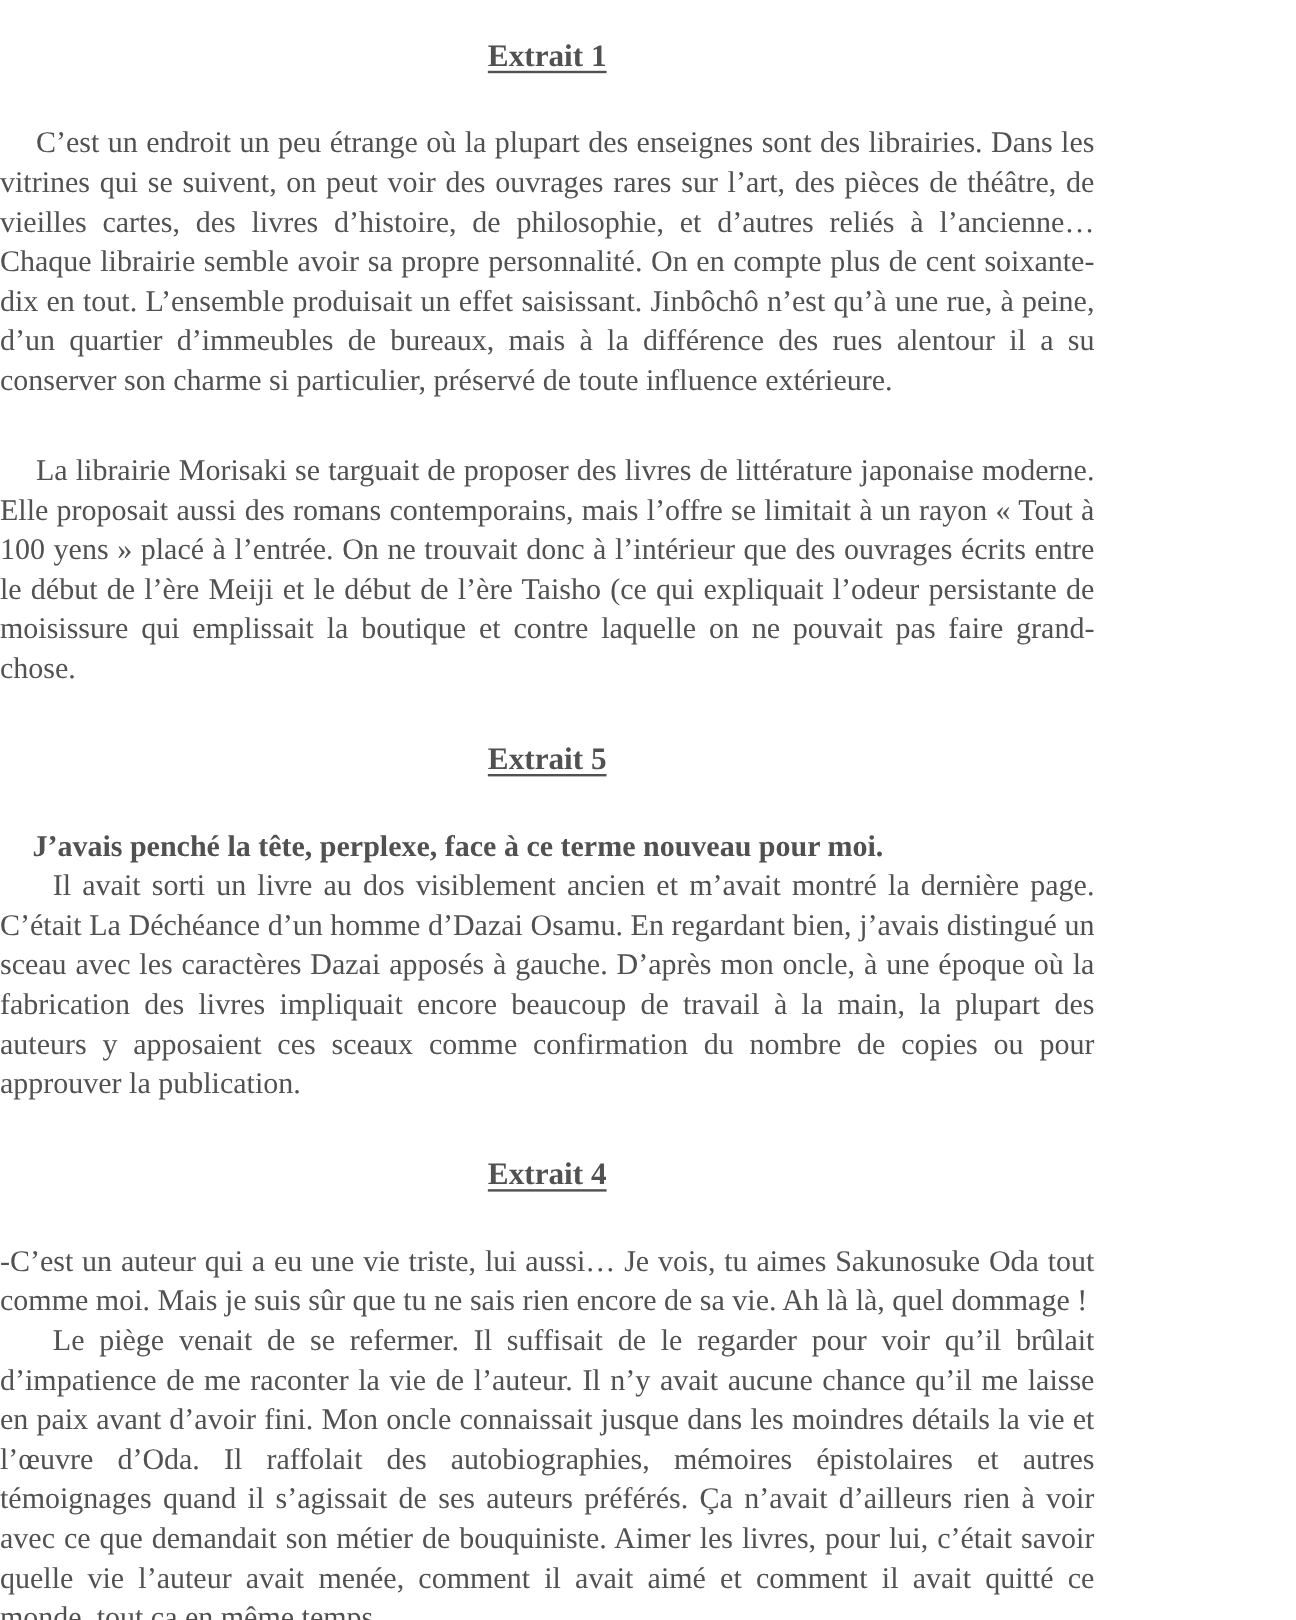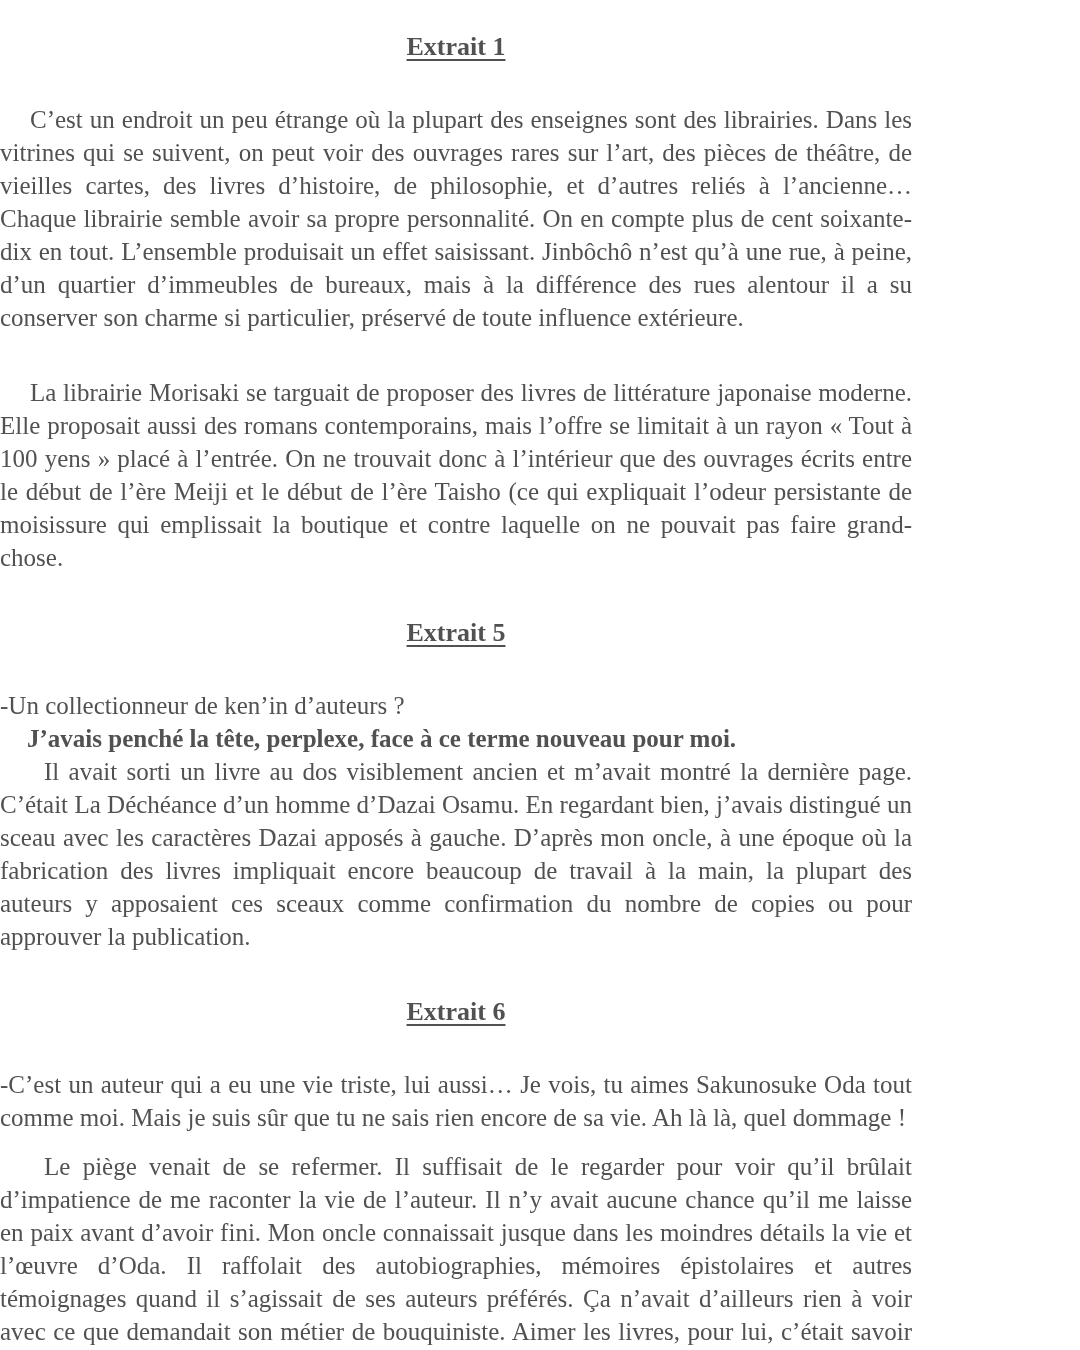--- a/index.html
+++ b/index.html
@@ -65,25 +65,24 @@
     <p class="para indent-first">C’est un endroit un peu étrange où la plupart des enseignes sont des librairies. Dans les vitrines qui se suivent, on peut voir des ouvrages rares sur l’art, des pièces de théâtre, de vieilles cartes, des livres d’histoire, de philosophie, et d’autres reliés à l’ancienne… Chaque librairie semble avoir sa propre personnalité. On en compte plus de cent soixante-dix en tout. L’ensemble produisait un effet saisissant. Jinbôchô n’est qu’à une rue, à peine, d’un quartier d’immeubles de bureaux, mais à la différence des rues alentour il a su conserver son charme si particulier, préservé de toute influence extérieure.</p>
   </div>
 
   <div class="section">
     <p class="para indent-first">La librairie Morisaki se targuait de proposer des livres de littérature japonaise moderne. Elle proposait aussi des romans contemporains, mais l’offre se limitait à un rayon « Tout à 100 yens » placé à l’entrée. On ne trouvait donc à l’intérieur que des ouvrages écrits entre le début de l’ère Meiji et le début de l’ère Taisho (ce qui expliquait l’odeur persistante de moisissure qui emplissait la boutique et contre laquelle on ne pouvait pas faire grand-chose.</p>
   </div>
 
   <div class="section">
     <div class="section-heading">Extrait 5</div>
     <div class="dialog-block">
-      <p class="dialog-line">-Un collectionneur de ken’in d’auteurs ?</p>
       <p class="dialog-line indent-sm">J’avais penché la tête, perplexe, face à ce terme nouveau pour moi.</p>
       <p class="para indent-first-lg">Il avait sorti un livre au dos visiblement ancien et m’avait montré la dernière page. C’était La Déchéance d’un homme d’Dazai Osamu. En regardant bien, j’avais distingué un sceau avec les caractères Dazai apposés à gauche. D’après mon oncle, à une époque où la fabrication des livres impliquait encore beaucoup de travail à la main, la plupart des auteurs y apposaient ces sceaux comme confirmation du nombre de copies ou pour approuver la publication.</p>
     </div>
   </div>
 
   <div class="section">
-    <div class="section-heading">Extrait 6</div>
-    <p class="para" style="margin-bottom:16px;font-family:Liberation Serif, serif;">-C’est un auteur qui a eu une vie triste, lui aussi… Je vois, tu aimes Sakunosuke Oda tout comme moi. Mais je suis sûr que tu ne sais rien encore de sa vie. Ah là là, quel dommage !</p>
+    <div class="section-heading">Extrait 4</div>
+    <p class="para" style="margin-bottom:0;font-family:Liberation Serif, serif;">-C’est un auteur qui a eu une vie triste, lui aussi… Je vois, tu aimes Sakunosuke Oda tout comme moi. Mais je suis sûr que tu ne sais rien encore de sa vie. Ah là là, quel dommage !</p>
     <p class="para indent-first-lg">Le piège venait de se refermer. Il suffisait de le regarder pour voir qu’il brûlait d’impatience de me raconter la vie de l’auteur. Il n’y avait aucune chance qu’il me laisse en paix avant d’avoir fini. Mon oncle connaissait jusque dans les moindres détails la vie et l’œuvre d’Oda. Il raffolait des autobiographies, mémoires épistolaires et autres témoignages quand il s’agissait de ses auteurs préférés. Ça n’avait d’ailleurs rien à voir avec ce que demandait son métier de bouquiniste. Aimer les livres, pour lui, c’était savoir quelle vie l’auteur avait menée, comment il avait aimé et comment il avait quitté ce monde, tout ça en même temps.</p>
   </div>
 
 </div>
 
 </body></html>

